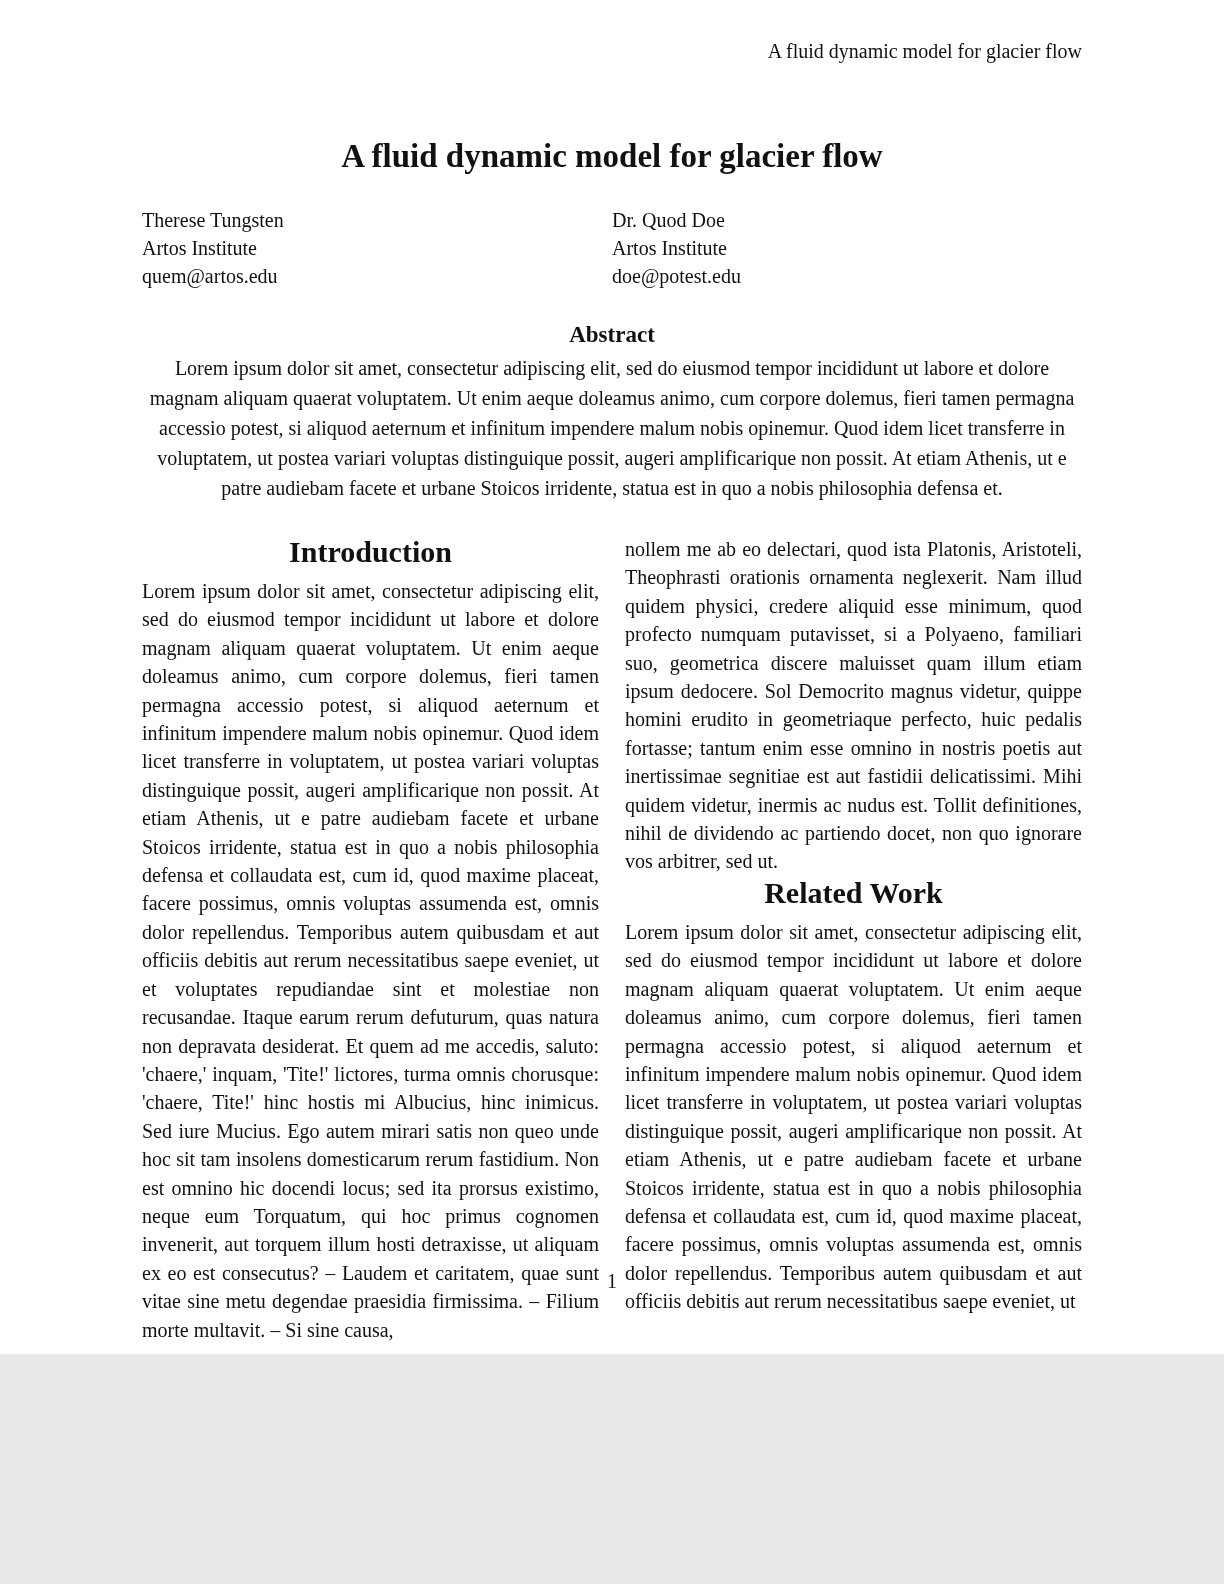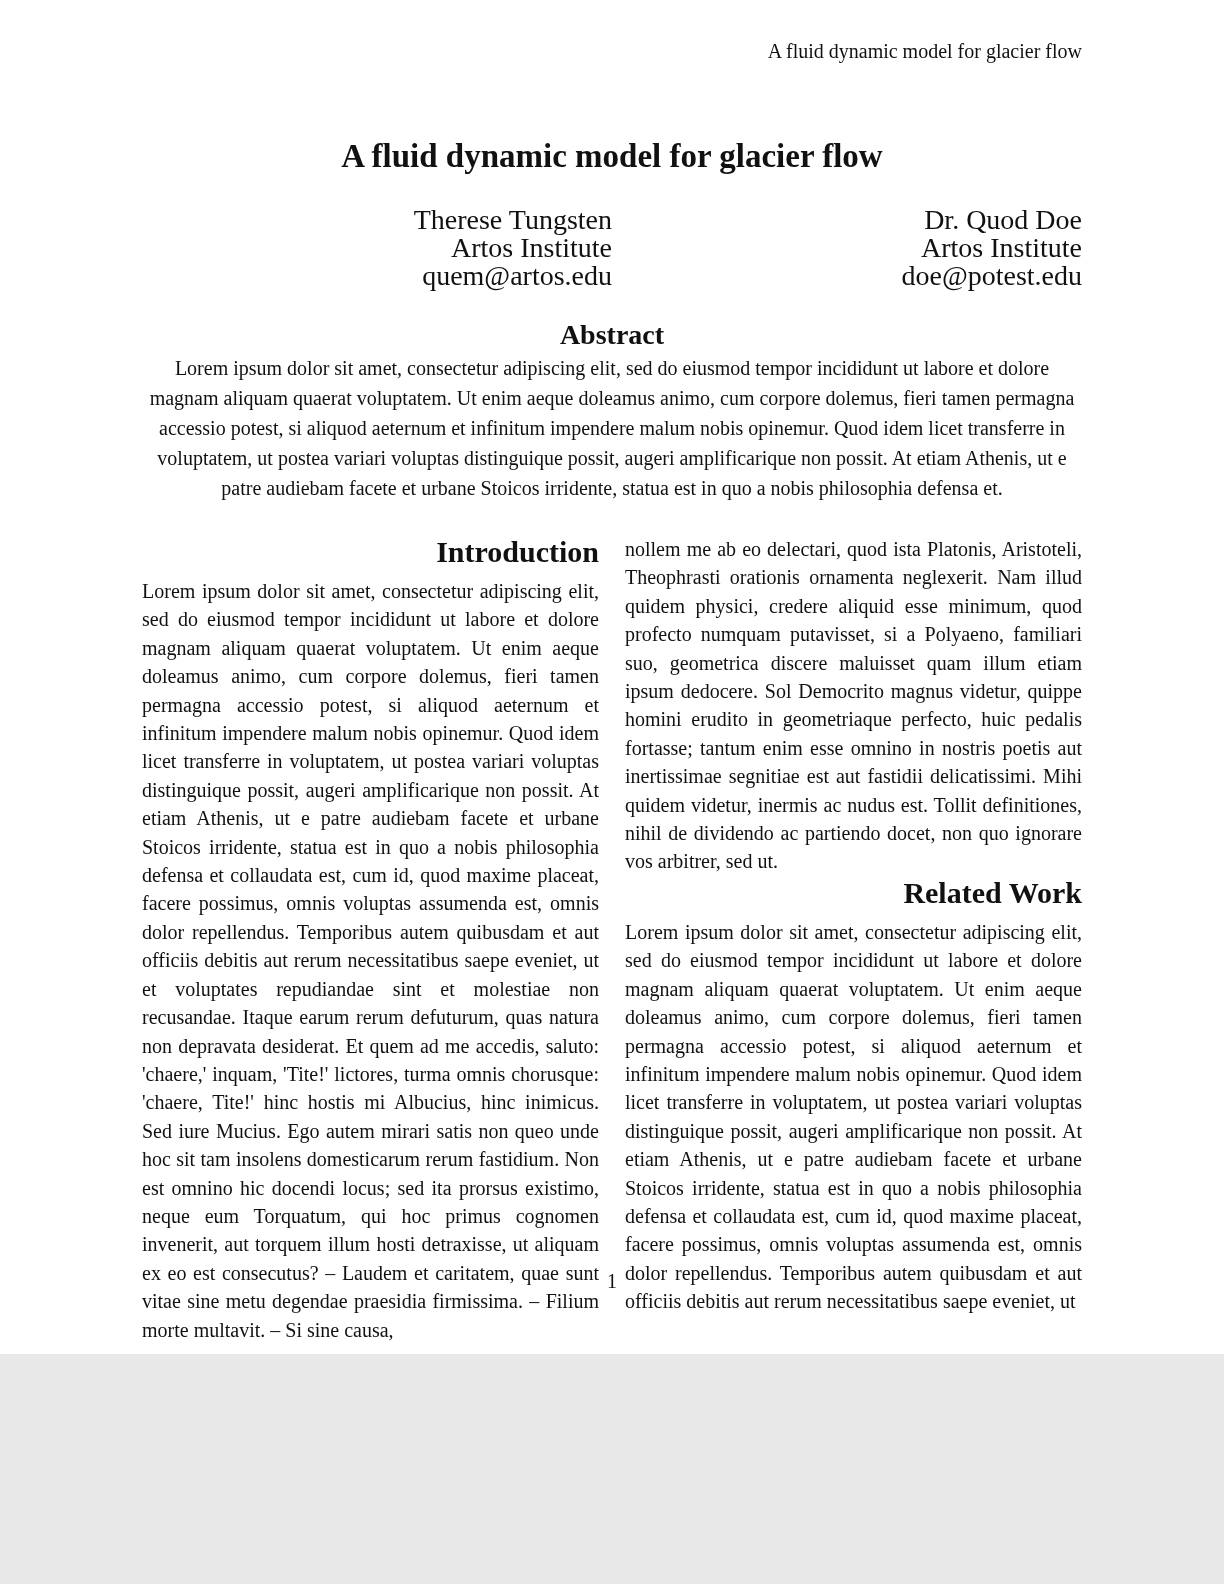--- a/index.html
+++ b/index.html
@@ -31,33 +31,33 @@
     font-size: 33px;
     line-height: 40px;
     font-weight: 700;
   }
   .authors {
     display: flex;
     margin-top: 30px;
   }
   .author {
     flex: 1;
-    text-align: right;
-    font-size: 28px;
+    text-align: left;
+    font-size: 20px;
     line-height: 28px;
   }
   .author > div {
     margin: 0;
   }
   .abstract {
     margin-top: 32px;
   }
   .abstract-heading {
     text-align: center;
-    font-size: 28px;
+    font-size: 23px;
     font-weight: 700;
     line-height: 26px;
   }
   .abstract-text {
     margin-top: 5px;
     text-align: center;
     font-size: 20px;
     line-height: 30px;
   }
   .columns {
@@ -69,21 +69,21 @@
     width: 457px;
     font-size: 20px;
     line-height: 28.4px;
     text-align: justify;
   }
   .section-heading {
     font-size: 30px;
     line-height: 34px;
     font-weight: 700;
     margin: 0 0 8px 0;
-    text-align: right;
+    text-align: center;
   }
   .section-heading.second {
   }
   .col p {
     margin: 0;
   }
   .page-number {
     position: absolute;
     left: 0;
     right: 0;

